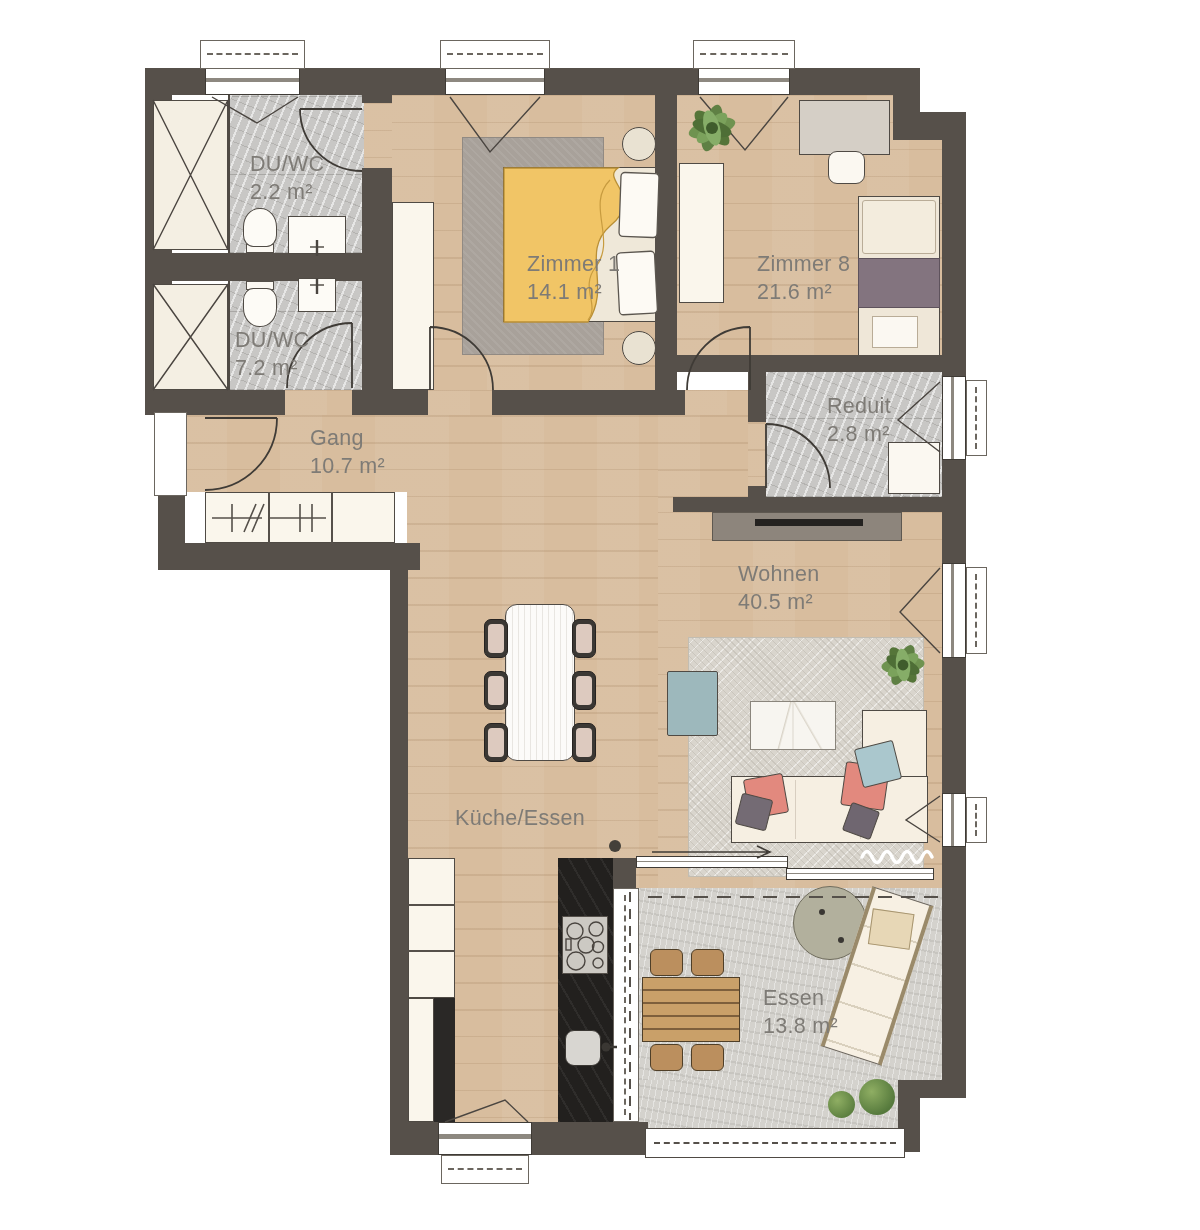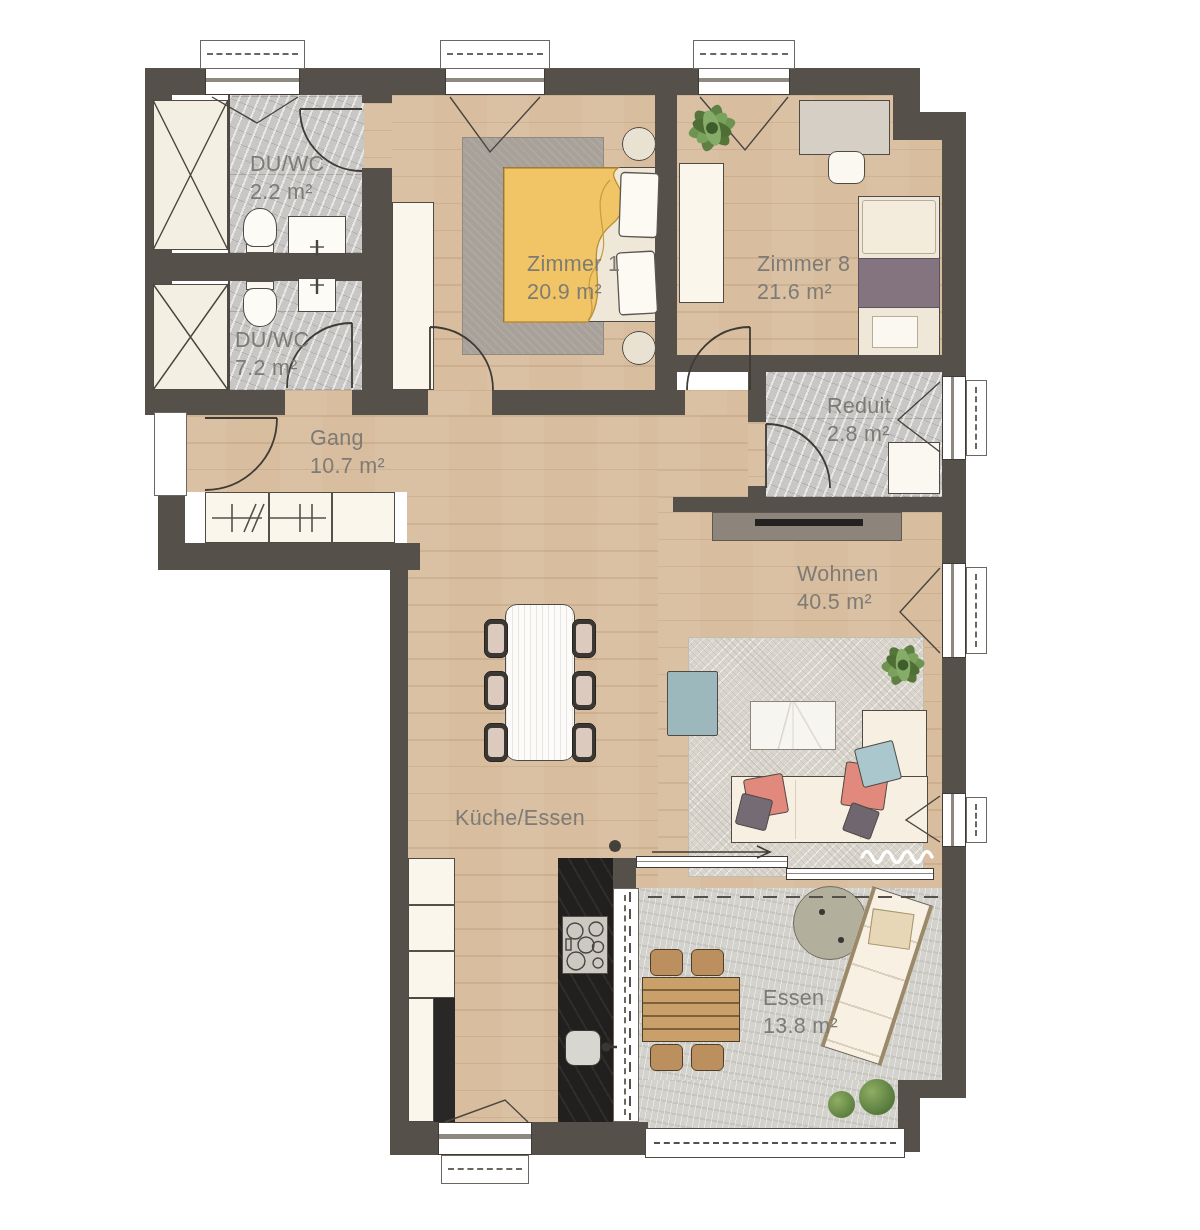--- a/index.html
+++ b/index.html
@@ -281,35 +281,35 @@
   <div class="room-label" style="left:250px;top:150px;">
     <span>DU/WC</span>
     <span>2.2 m²</span>
   </div>
   <div class="room-label" style="left:235px;top:326px;">
     <span>DU/WC</span>
     <span>7.2 m²</span>
   </div>
   <div class="room-label" style="left:527px;top:250px;">
     <span>Zimmer 1</span>
-    <span>20.9 m²</span>
+    <span>14.1 m²</span>
   </div>
   <div class="room-label" style="left:757px;top:250px;">
     <span>Zimmer 8</span>
     <span>21.6 m²</span>
   </div>
   <div class="room-label" style="left:827px;top:392px;">
     <span>Reduit</span>
     <span>2.8 m²</span>
   </div>
   <div class="room-label" style="left:310px;top:424px;">
     <span>Gang</span>
     <span>10.7 m²</span>
   </div>
-  <div class="room-label" style="left:797px;top:560px;">
+  <div class="room-label" style="left:738px;top:560px;">
     <span>Wohnen</span>
     <span>40.5 m²</span>
   </div>
   <div class="room-label" style="left:455px;top:804px;">
     <span>Küche/Essen</span>
     <span></span>
   </div>
   <div class="room-label" style="left:763px;top:984px;">
     <span>Essen</span>
     <span>13.8 m²</span>

